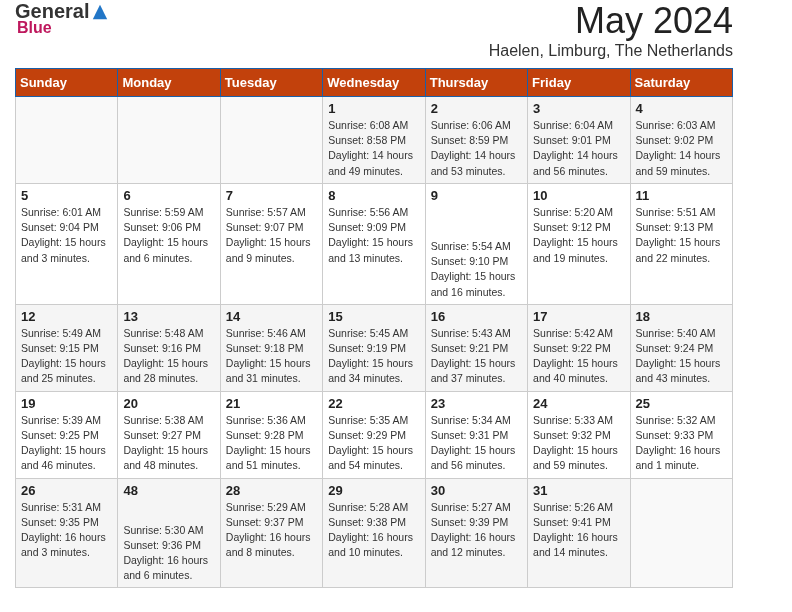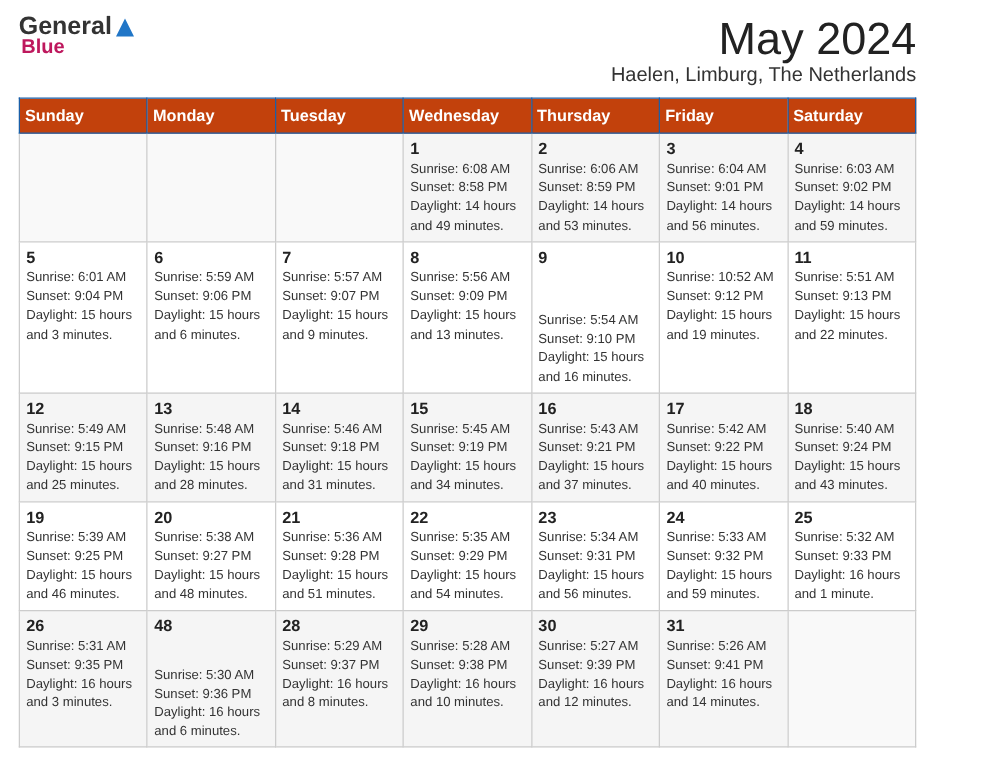--- a/index.html
+++ b/index.html
@@ -4,21 +4,21 @@
   <style>
     * { box-sizing: border-box; margin: 0; padding: 0; }
     body {
       font-family: Arial, sans-serif;
       background: #fff;
       width: 792px;
       min-height: 612px;
     }
     .page {
       width: 748px;
-      padding: 10px 15px;
+      padding: 0 15px;
     }
     .header {
       display: flex;
       justify-content: space-between;
       align-items: flex-start;
       margin-bottom: 8px;
     }
     .logo {
       display: flex;
       flex-direction: column;
@@ -197,21 +197,21 @@
           </td>
           <td>
             <span class="day-number">9</span>
             <div class="day-info" style="white-space: pre-line; margin-top: 36px;">Sunrise: 5:54 AM
 Sunset: 9:10 PM
 Daylight: 15 hours
 and 16 minutes.</div>
           </td>
           <td>
             <span class="day-number">10</span>
-            <div class="day-info" style="white-space: pre-line;">Sunrise: 10:52 AM
+            <div class="day-info" style="white-space: pre-line;">Sunrise: 5:20 AM
 Sunset: 9:12 PM
 Daylight: 15 hours
 and 19 minutes.</div>
           </td>
           <td>
             <span class="day-number">11</span>
             <div class="day-info" style="white-space: pre-line;">Sunrise: 5:51 AM
 Sunset: 9:13 PM
 Daylight: 15 hours
 and 22 minutes.</div>

